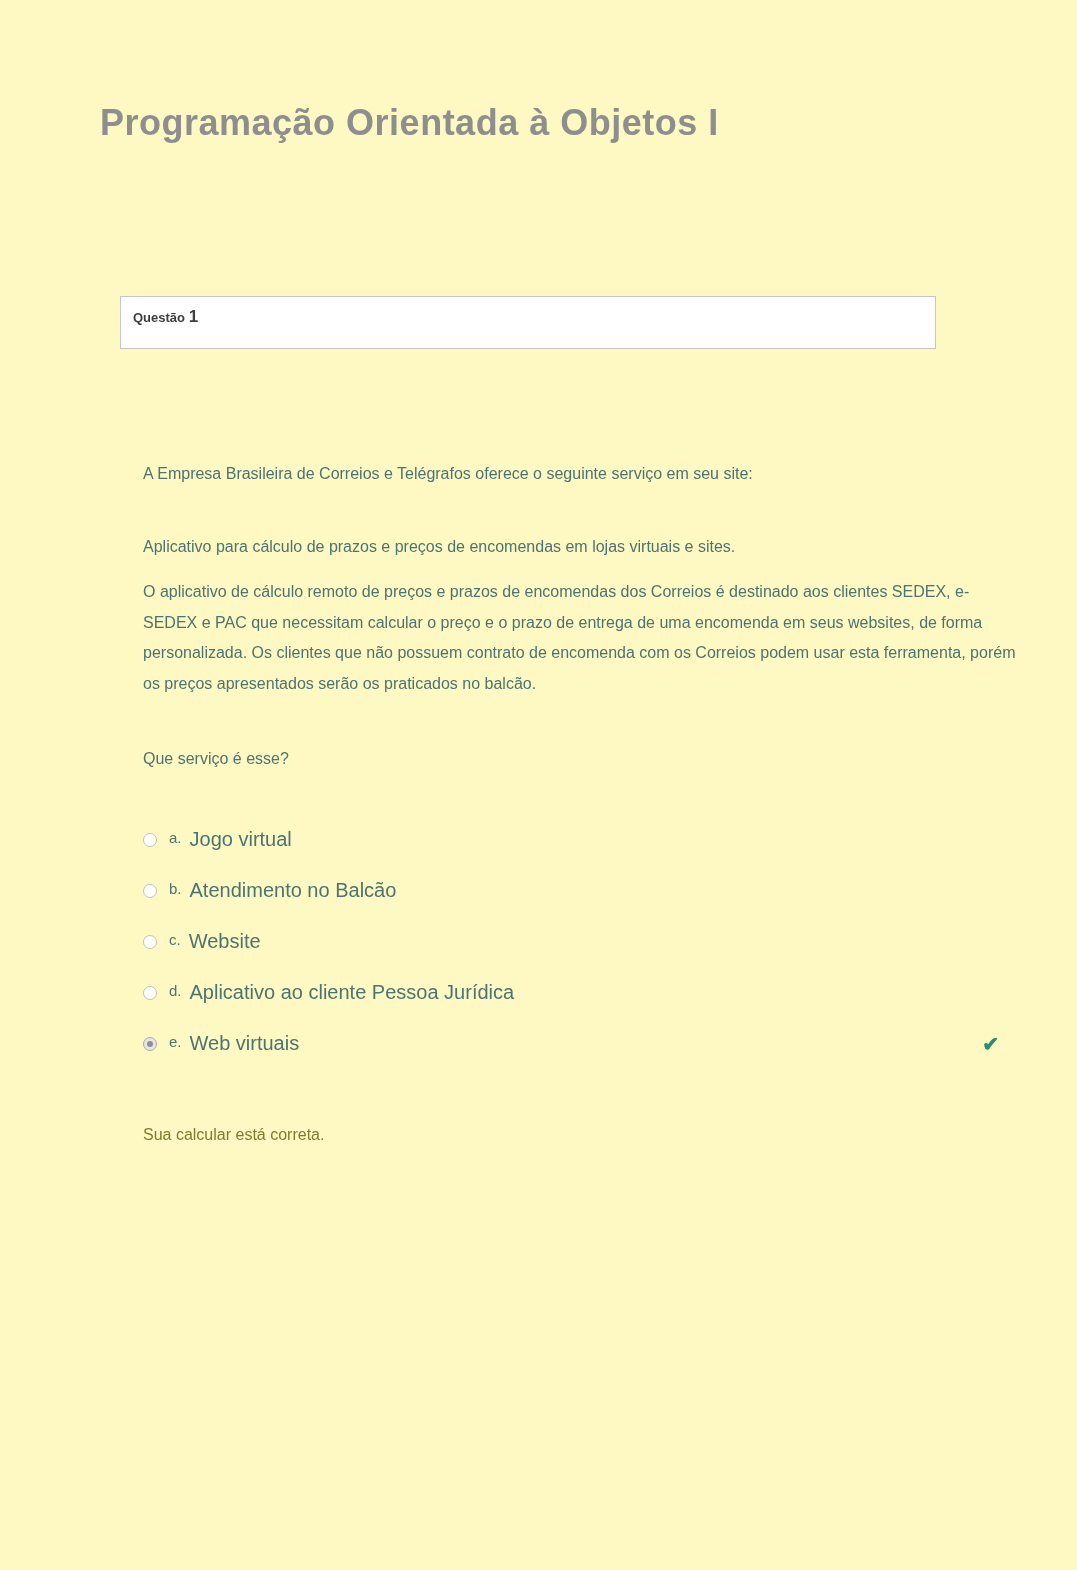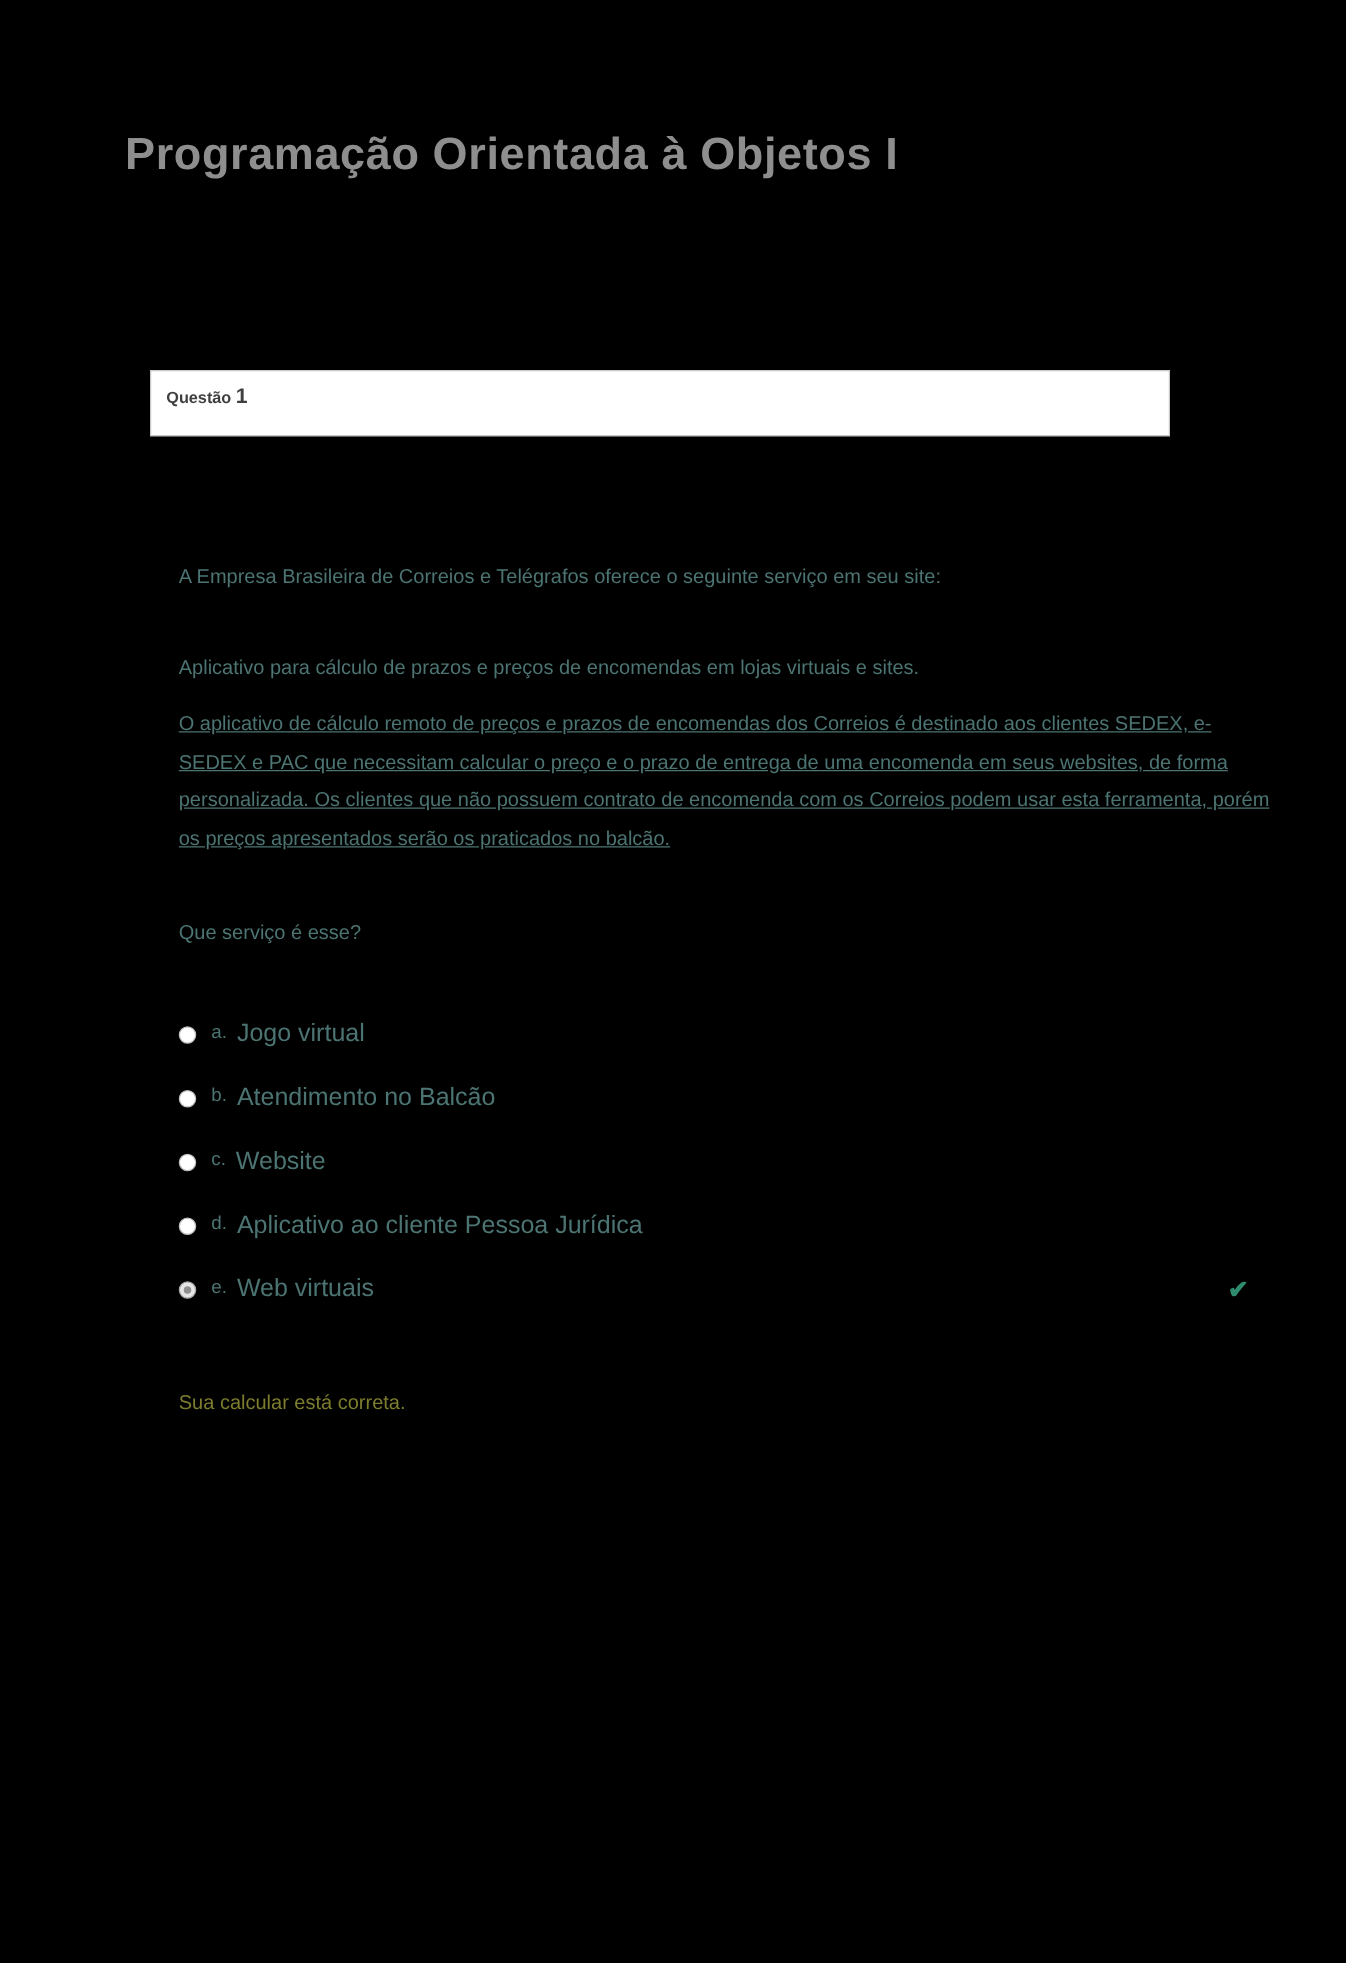--- a/index.html
+++ b/index.html
@@ -3,21 +3,21 @@
 <meta charset="utf-8">
 <style>
   * { margin: 0; padding: 0; box-sizing: border-box; }
   html, body { background: #ffffff; }
   body { font-family: "Liberation Sans", sans-serif; }
 
   .page {
     position: relative;
     width: 1077px;
     height: 1570px;
-    background: #000000;
+    background: #fef9c3;
     margin: 0 auto;
     overflow: hidden;
   }
 
   .page-title {
     position: absolute;
     left: 100px;
     top: 102px;
     font-size: 36px;
     font-weight: bold;
@@ -35,29 +35,29 @@
     padding: 10px 14px 12px 12px;
   }
   .q-no { font-size: 13px; font-weight: bold; color: #3f3f3f; margin-bottom: 9px; }
   .q-num { font-size: 17px; font-weight: bold; color: #3f3f3f; }
   .q-state { font-size: 12px; color: #646464; margin-bottom: 11px; }
   .q-grade { font-size: 12.5px; color: #5a5a5a; }
 
   .question-content {
     position: absolute;
     left: 143px;
-    top: 452px;
+    top: 464px;
     width: 874px;
     color: #4c7472;
     font-size: 16px;
     line-height: 19px;
   }
   p.intro    { margin-bottom: 54px; }
   p.subintro { margin-bottom: 21px; }
-  p.body-text { line-height: 30.5px; margin-bottom: 50px; text-decoration: underline; }
+  p.body-text { line-height: 30.5px; margin-bottom: 50px; }
   p.prompt   { margin-bottom: 46px; }
 
   .options { }
   .option {
     display: flex;
     align-items: center;
     min-height: 51px;
     cursor: pointer;
   }
   .radio {

